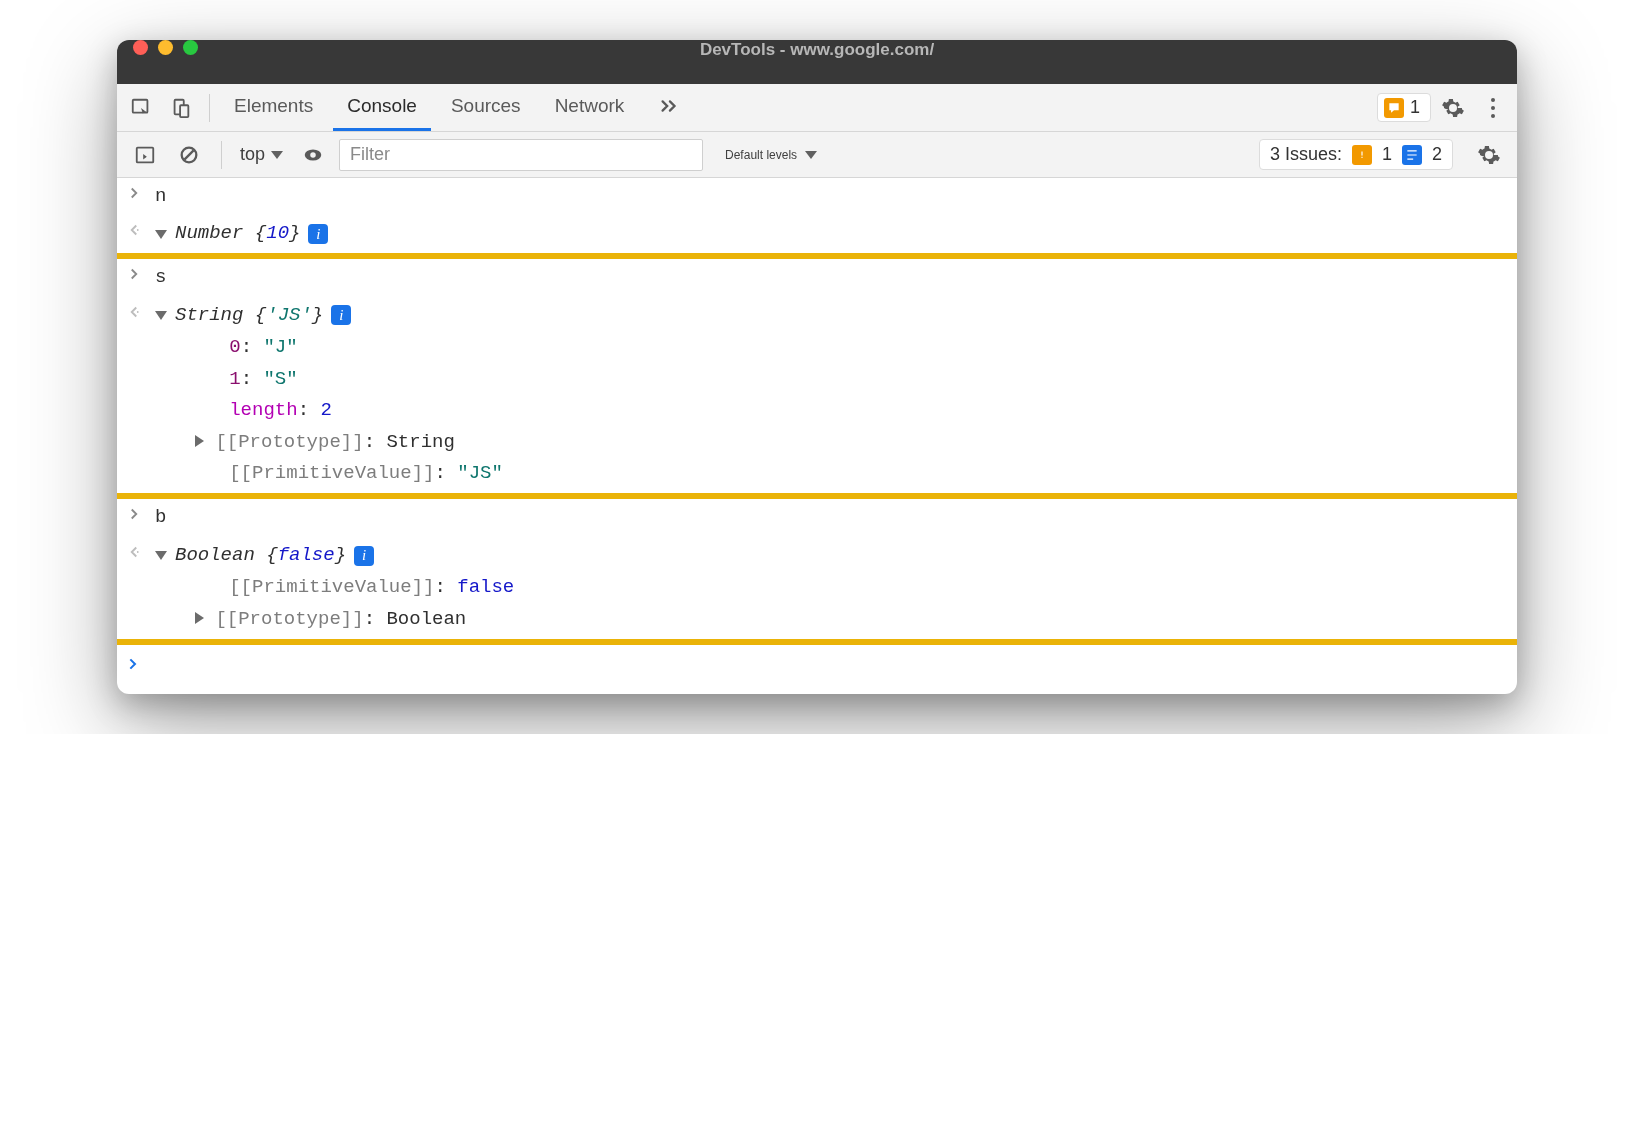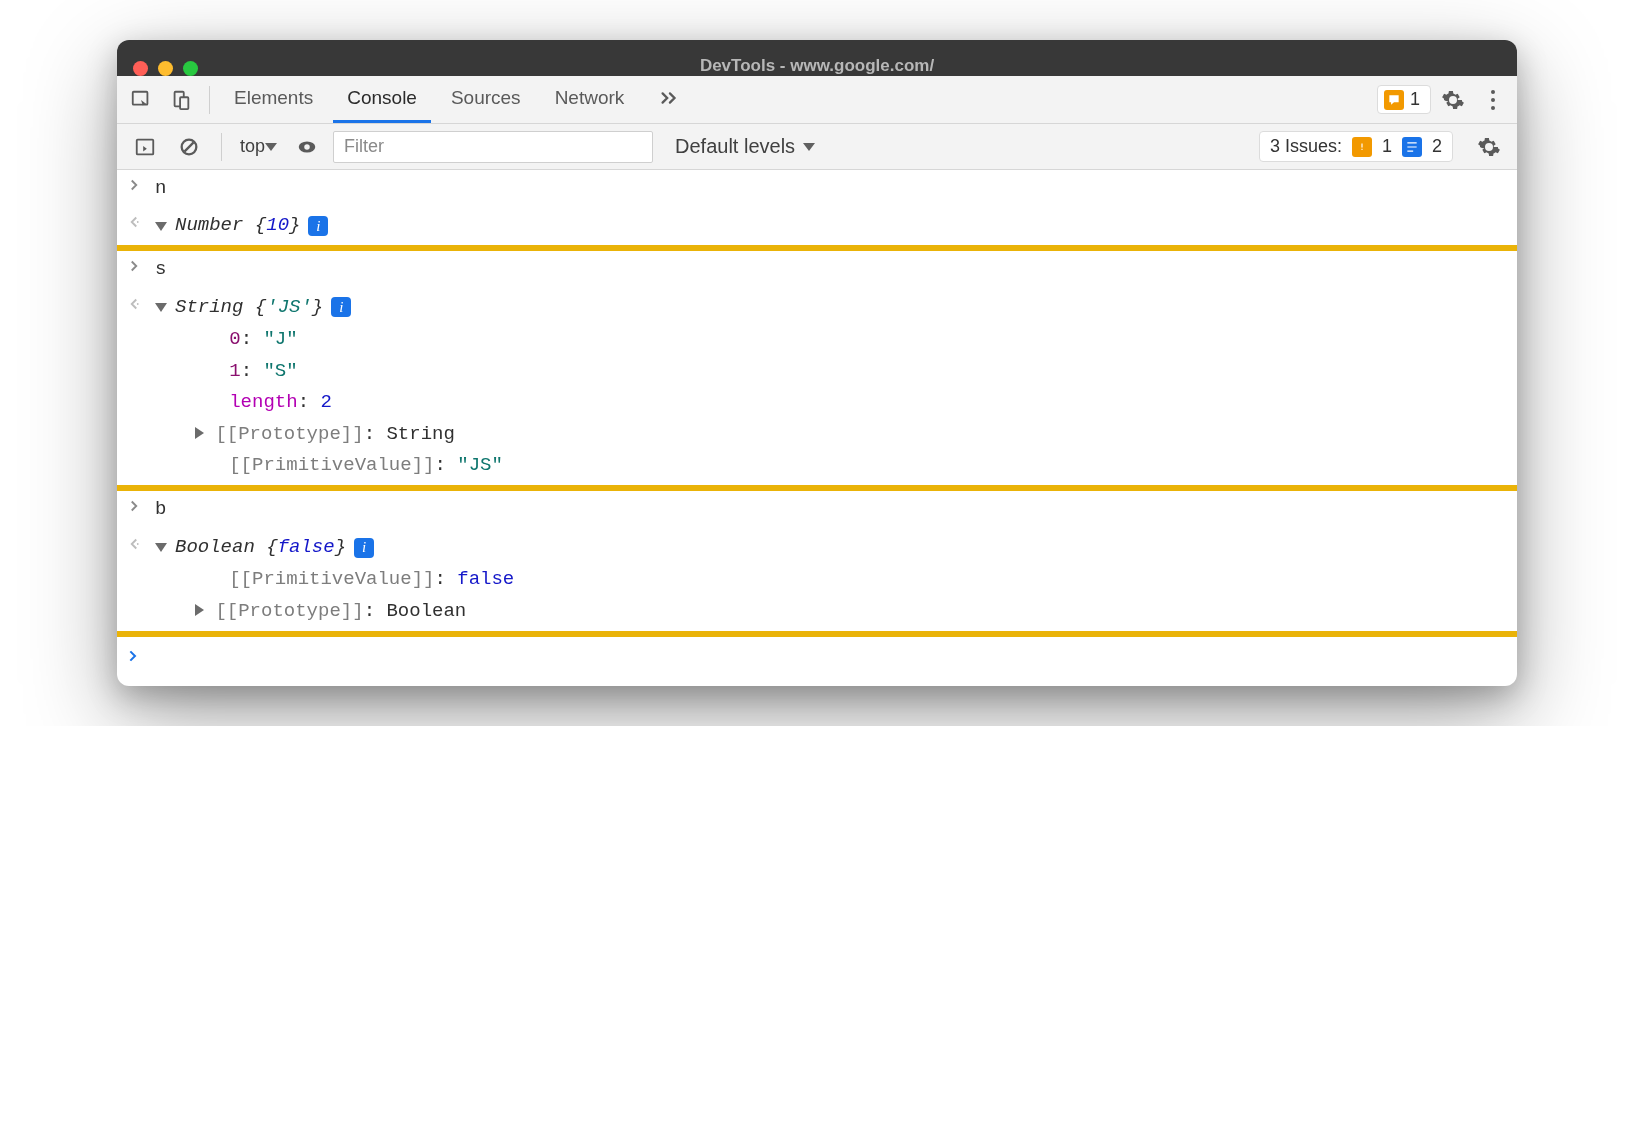--- a/index.html
+++ b/index.html
@@ -14,24 +14,24 @@
     }
     .window {
       width: 1400px;
       border-radius: 12px;
       overflow: hidden;
       box-shadow: 0 30px 90px rgba(0,0,0,.35), 0 10px 30px rgba(0,0,0,.25);
       background: #fff;
     }
     
     .titlebar {
-      height: 36px;
+      height: 44px;
       background: #383838;
       display: flex;
-      align-items: flex-end;
+      align-items: flex-start;
       position: relative;
     }
     .traffic {
       display: flex;
       gap: 10px;
       padding-left: 16px;
       align-items: center;
     }
     .traffic .dot {
       width: 15px; height: 15px; border-radius: 50%;
@@ -118,44 +118,44 @@
     .ctoolbar {
       height: 46px;
       display: flex;
       align-items: center;
       gap: 8px;
       padding: 0 10px;
       border-bottom: 1px solid #d6d6d6;
       background: #f3f3f3;
     }
     .pill {
-      display: inline-flex; align-items: center; 
+      display: inline-flex; align-items: center; gap: 6px;
       font-size: 18px; color: #404040;
       padding: 4px 4px;
     }
     .tri-down {
       width: 0; height: 0;
       border-left: 6px solid transparent;
       border-right: 6px solid transparent;
       border-top: 8px solid #606060;
     }
     .filter-input {
       border: 1px solid #cfcfcf;
       background: #fff;
       height: 32px;
-      width: 320px;
+      width: 364px;
       padding: 0 10px;
       font-size: 18px;
       color: #4c1d95;
       border-radius: 2px;
     }
     .filter-input::placeholder { color: #8a8a8a; }
     .levels {
       margin-left: 14px;
-      font-size: 20px; color: #404040;
+      font-size: 12px; color: #404040;
       display: inline-flex; align-items: center; gap: 8px;
     }
     .issues-box {
       margin-left: auto;
       margin-right: 10px;
       display: inline-flex; align-items: center; gap: 10px;
       border: 1px solid #dcdcdc;
       background:#fff;
       border-radius: 4px;
       padding: 4px 10px;

